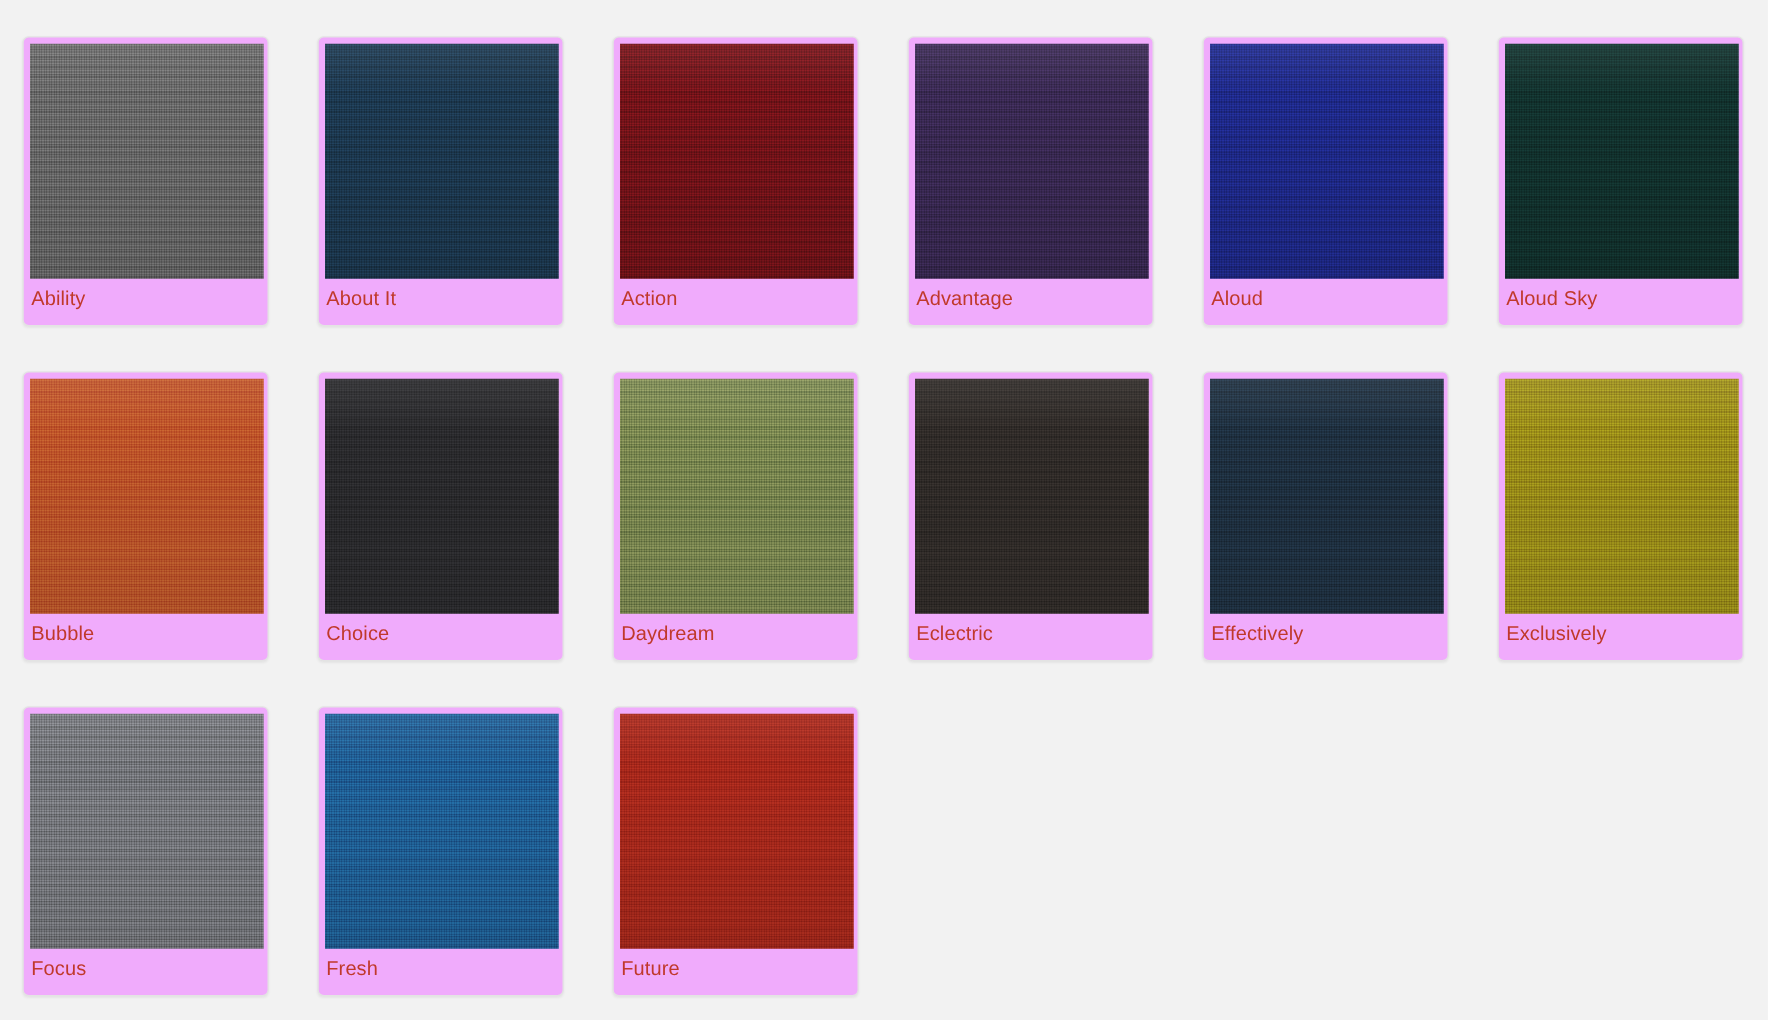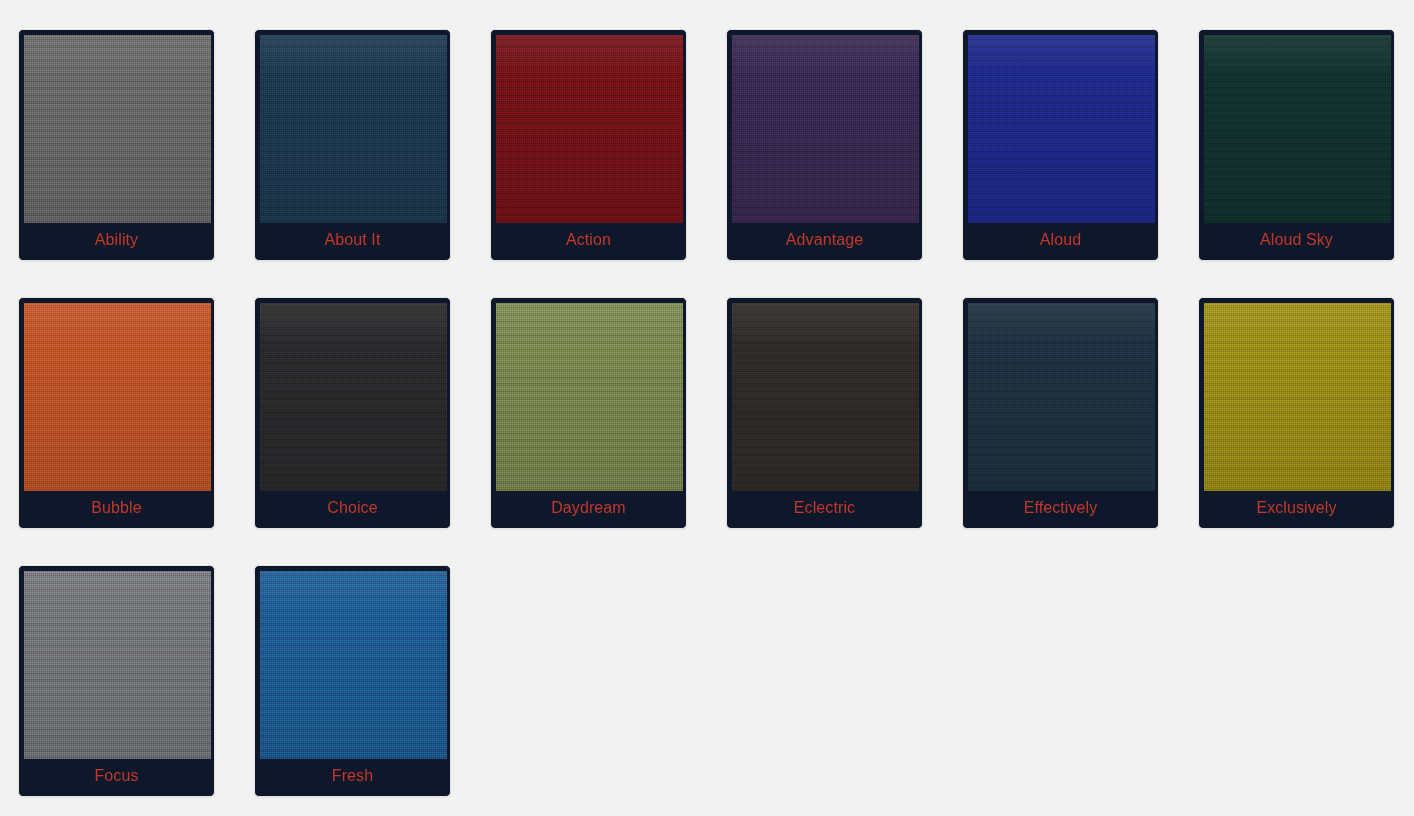--- a/index.html
+++ b/index.html
@@ -16,30 +16,29 @@
   #swatch-grid {
     display: grid;
     grid-template-columns: repeat(6, 197px);
     grid-auto-rows: 232px;
     column-gap: 39px;
     row-gap: 36px;
     padding: 29px 0 0 18px;
     box-sizing: border-box;
   }
   .swatch-card {
-    background: #0f172a;
+    background: #f0abfc;
     border: 1px solid #e3e3e3;
     border-radius: 5px;
     box-shadow: 0 1px 2px rgba(0,0,0,0.06);
     box-sizing: border-box;
     padding: 5px 5px 0 5px;
     display: flex;
     flex-direction: column;
     overflow: hidden;
-    text-align: center;
   }
   .swatch-image {
     width: 187px;
     height: 188px;
     flex: 0 0 188px;
     position: relative;
     overflow: hidden;
   }
   .swatch-image .weave {
     position: absolute;
@@ -170,13 +169,20 @@
       </div>
       <div class="swatch-label">Focus</div>
     </div>
     <div class="swatch-card">
       <div class="swatch-image" style="background: rgb(31, 95, 150);">
         <div class="weave"></div>
         <div class="sheen"></div>
       </div>
       <div class="swatch-label">Fresh</div>
     </div>
+    <div class="swatch-card">
+      <div class="swatch-image" style="background: rgb(168, 40, 27);">
+        <div class="weave"></div>
+        <div class="sheen"></div>
+      </div>
+      <div class="swatch-label">Future</div>
+    </div>
   </div>
 
 </body></html>

